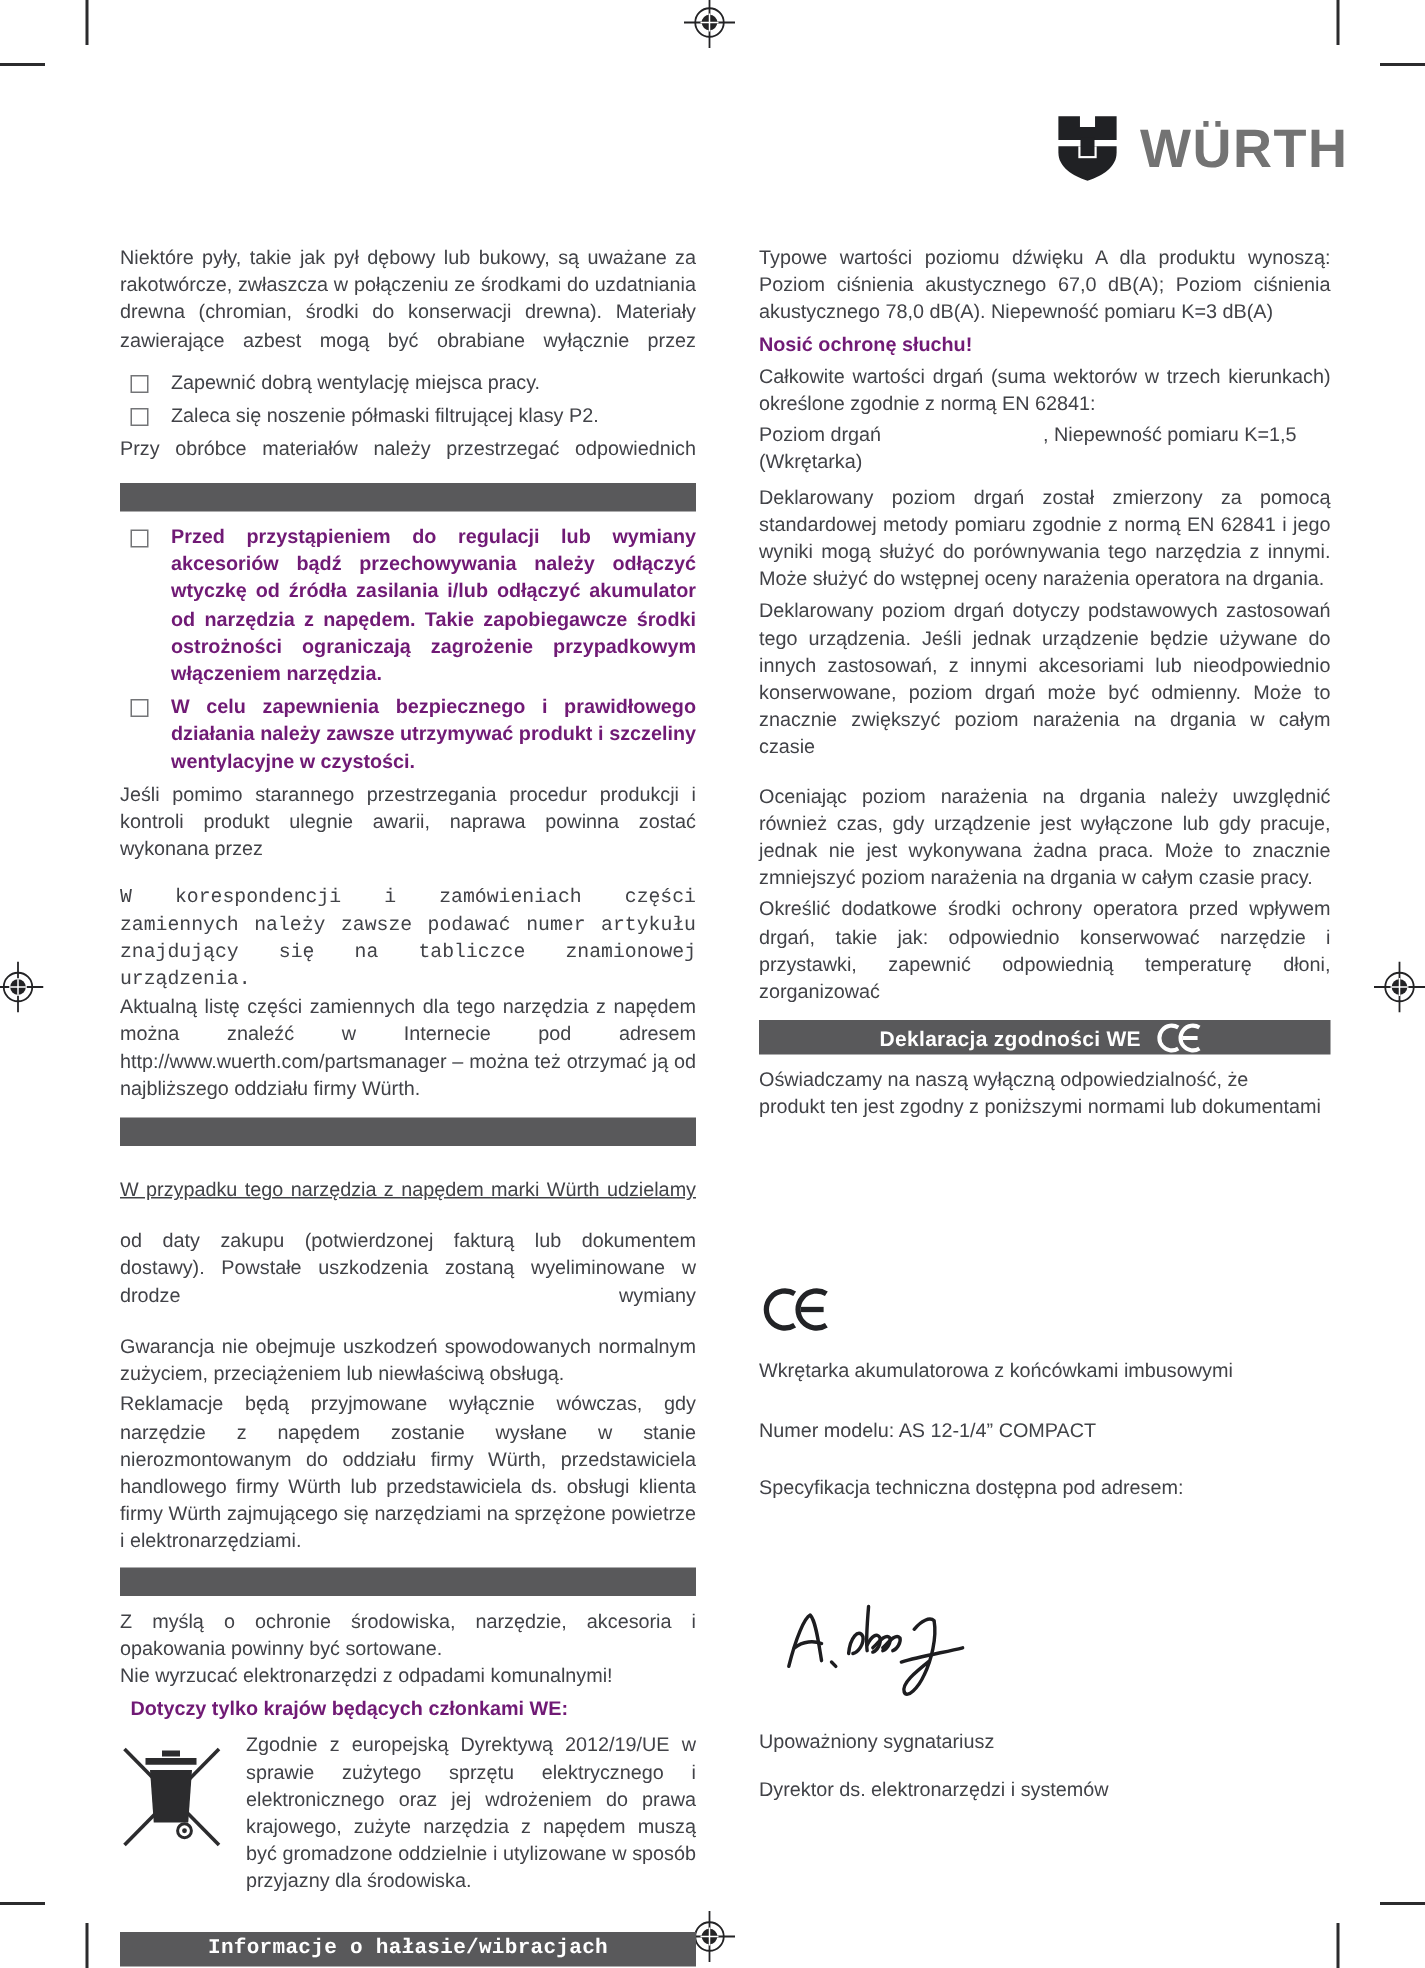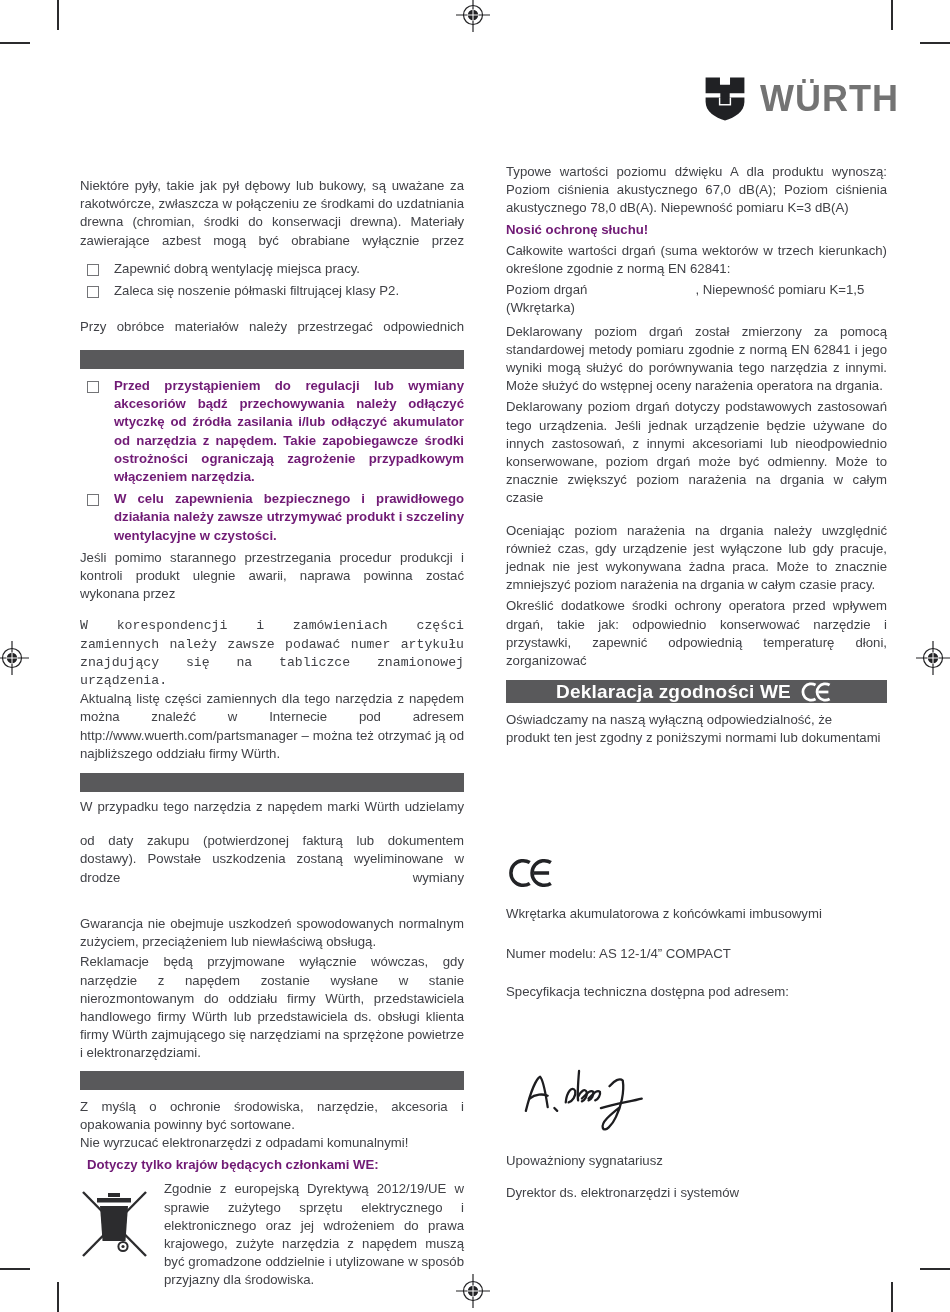--- a/index.html
+++ b/index.html
@@ -3,25 +3,25 @@
 <meta charset="utf-8">
 <style>
   html,body{margin:0;padding:0;background:#ffffff;}
   #page{position:relative;width:950px;height:1312px;background:#ffffff;overflow:hidden;
         font-family:"Liberation Sans","DejaVu Sans",sans-serif;color:#414247;}
   .col{position:absolute;top:163px;font-size:13.2px;line-height:18.2px;}
   #leftcol{left:80px;width:384px;}
   #rightcol{left:506px;width:381px;}
   p{margin:0;}
   .j{text-align:justify;}
-  .jl{text-align:justify;text-align-last:justify;margin-top:14px;}
+  .jl{text-align:justify;text-align-last:justify;}
   .b{font-weight:700;color:#701a75;}
   .colbar{background:#59595b;height:19px;width:100%;}
   .colbar.labeled{height:23px;display:flex;align-items:center;justify-content:center;
-       color:#fff;font-weight:700;font-size:19px;letter-spacing:.2px;}
+       color:#fff;font-weight:700;font-size:14px;letter-spacing:.2px;}
   .chk{display:flex;align-items:flex-start;}
   .chk .box{width:10px;height:10px;border:1.6px solid #737477;flex:none;margin:4px 15px 0 7px;}
   .chk .txt{flex:1;}
   .chkrow{height:22px;}
   .gapspan{display:inline-block;width:108px;}
   .cropline{position:absolute;background:#2b2b2d;}
   .regmark{position:absolute;width:34px;height:34px;}
   #logo{position:absolute;left:702px;top:76px;display:flex;align-items:center;}
   #logo .brand{font-size:36px;font-weight:800;letter-spacing:1px;color:#737373;margin-left:12px;line-height:40px;}
   #weee-row{display:flex;margin-top:6px;}
@@ -115,23 +115,23 @@
         <span class="txt j b">W celu zapewnienia bezpiecznego i prawidłowego działania należy zawsze utrzymywać produkt i szczeliny wentylacyjne w czystości.</span>
       </div>
     </div>
 
     <p class="j" style="margin-top:4px;">Jeśli pomimo starannego przestrzegania procedur produkcji i kontroli produkt ulegnie awarii, naprawa powinna zostać wykonana przez</p>
     <p class="j" style="margin-top:14px;font-family:Liberation Mono, monospace;">W korespondencji i zamówieniach części zamiennych należy zawsze podawać numer artykułu znajdujący się na tabliczce znamionowej urządzenia.</p>
     <p class="j">Aktualną listę części zamiennych dla tego narzędzia z napędem można znaleźć w Internecie pod adresem http://www.wuerth.com/partsmanager – można też otrzymać ją od najbliższego oddziału firmy Würth.</p>
 
     <div class="colbar" style="margin-top:10px;"></div>
 
-    <p class="jl" style="margin-top:6px;">W przypadku tego narzędzia z napędem marki Würth udzielamy</p>
+    <p class="jl" style="margin-top:20px;text-decoration:underline;">W przypadku tego narzędzia z napędem marki Würth udzielamy</p>
     <p class="jl" style="margin-top:16px;">od daty zakupu (potwierdzonej fakturą lub dokumentem dostawy). Powstałe uszkodzenia zostaną wyeliminowane w drodze wymiany</p>
-    <p class="j" style="margin-top:28px;">Gwarancja nie obejmuje uszkodzeń spowodowanych normalnym zużyciem, przeciążeniem lub niewłaściwą obsługą.</p>
+    <p class="j" style="margin-top:16px;">Gwarancja nie obejmuje uszkodzeń spowodowanych normalnym zużyciem, przeciążeniem lub niewłaściwą obsługą.</p>
     <p class="j" style="margin-top:2px;">Reklamacje będą przyjmowane wyłącznie wówczas, gdy narzędzie z napędem zostanie wysłane w stanie nierozmontowanym do oddziału firmy Würth, przedstawiciela handlowego firmy Würth lub przedstawiciela ds. obsługi klienta firmy Würth zajmującego się narzędziami na sprzężone powietrze i elektronarzędziami.</p>
 
     <div class="colbar" style="margin-top:8px;"></div>
 
     <p class="j" style="margin-top:8px;">Z myślą o ochronie środowiska, narzędzie, akcesoria i opakowania powinny być sortowane.</p>
     <p>Nie wyrzucać elektronarzędzi z odpadami komunalnymi!</p>
     <p class="b h-eu" style="margin-top:4px;">Dotyczy tylko krajów będących członkami WE:</p>
 
     <div id="weee-row">
       <svg class="icon" width="70" height="80" viewBox="0 0 70 80">

